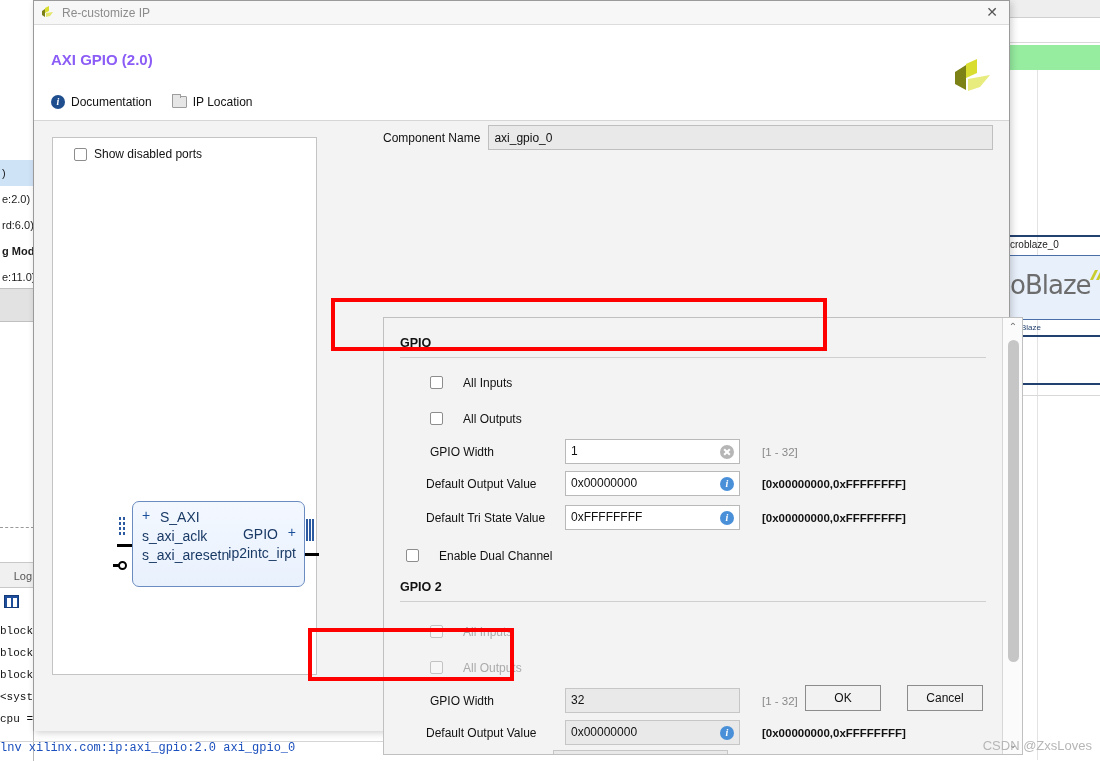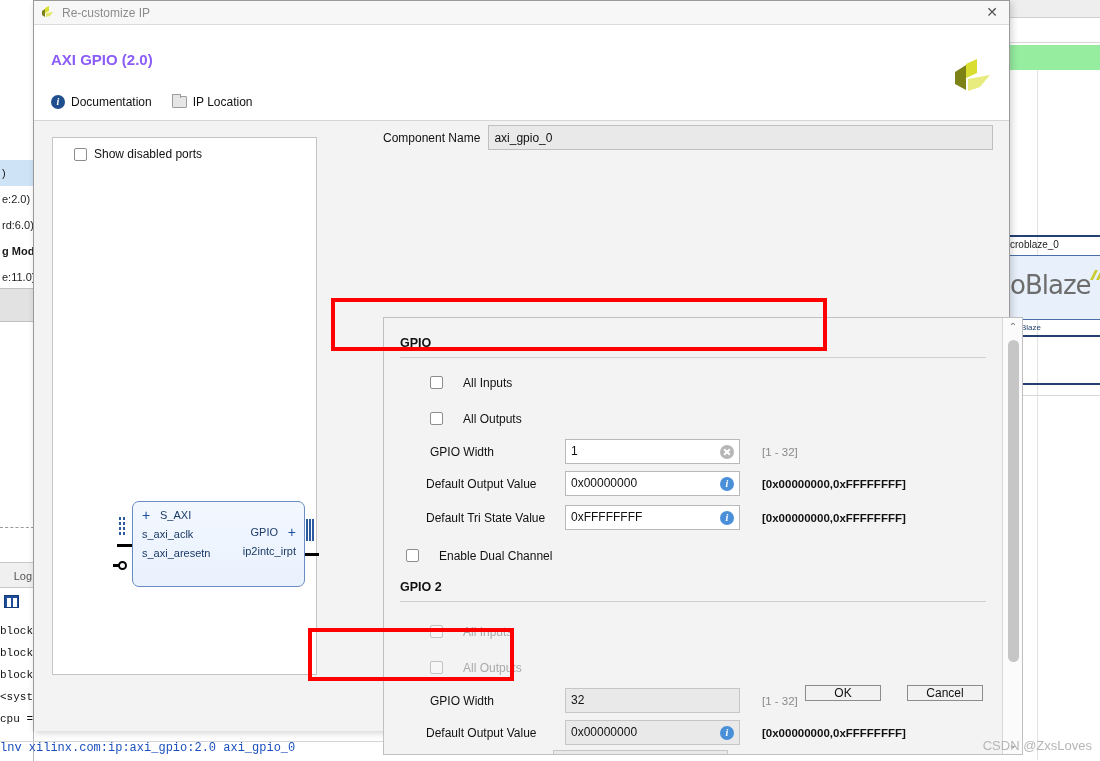--- a/index.html
+++ b/index.html
@@ -139,21 +139,21 @@
     position:relative; flex:0 0 auto; display:inline-block;
   }
   .chk.disabled { border-color:#c3c3c3; background:#f7f7f7; }
 
   
   .ipblock {
     position:absolute; left:98px; top:380px; width:173px; height:86px;
     background:linear-gradient(180deg,#f3f8ff 0%,#e9f1fd 100%);
     border:1px solid #6a8cc0; border-radius:7px;
   }
-  .ipb-txt { position:absolute; font-size:11px; color:#1a3a66; white-space:nowrap; }
+  .ipb-txt { position:absolute; font-size:14px; color:#1a3a66; white-space:nowrap; }
   .plus { position:absolute; font-size:14px; color:#1a4f9c; line-height:1; }
   .pin-stub { position:absolute; height:3px; background:#000; }
   .pin-dots {
     position:absolute; width:7px; height:20px;
     background-image: radial-gradient(#2b5aa0 40%, transparent 41%);
     background-size: 4px 5px;
   }
   .bus-bars { position:absolute; width:10px; height:22px; }
   .bus-bars i { position:absolute; top:0; width:2px; height:22px; background:#2b5aa0; display:block; }
   .circ-pin {
@@ -216,21 +216,21 @@
   }
   .sb-arrow.up { top:0; } .sb-arrow.down { bottom:0; }
   .sb-thumb {
     position:absolute; left:5px; top:22px; width:11px; height:322px;
     background:#c6c6c6; border-radius:6px; cursor:pointer;
   }
 
   
   .footer { position:absolute; left:0; bottom:0; width:100%; height:58px; }
   .btn {
-    position:absolute; top:12px; width:76px; height:16px;
+    position:absolute; top:12px; width:76px; height:26px;
     background:#f2f2f2; border:1px solid #8c8c8c;
     font-size:12px; color:#111; cursor:pointer;
     display:flex; align-items:center; justify-content:center;
   }
   .btn.ok { right:128px; }
   .btn.cancel { right:26px; }
 
   
   .redbox { position:absolute; border:4px solid #ff0000; pointer-events:none; }
 

